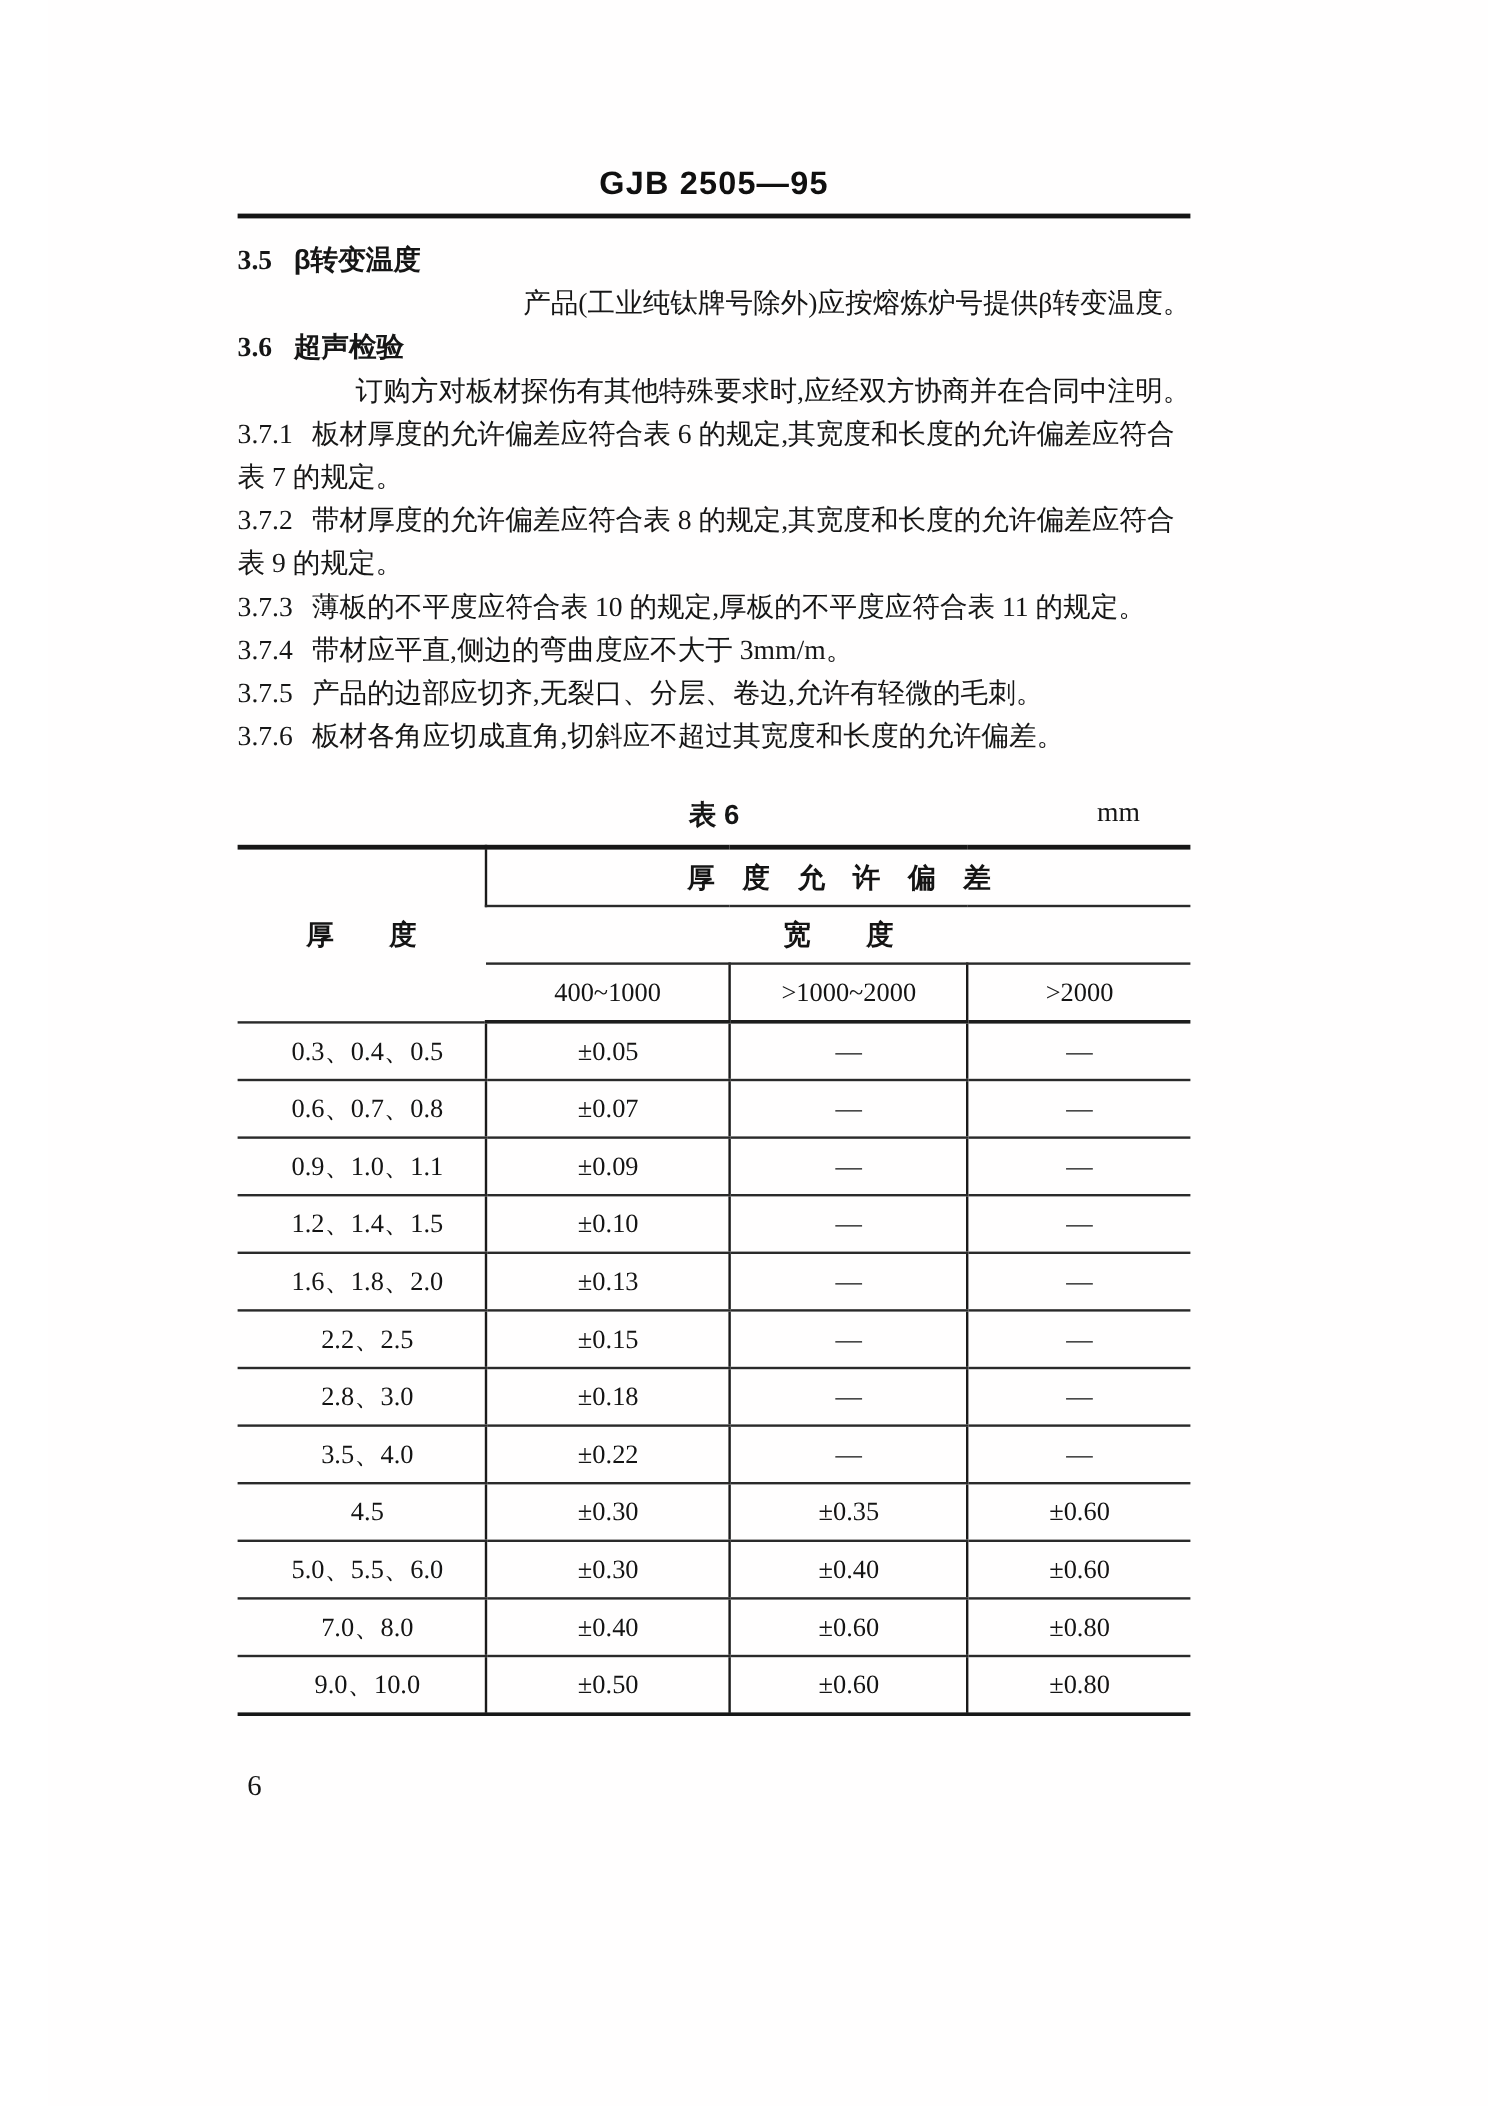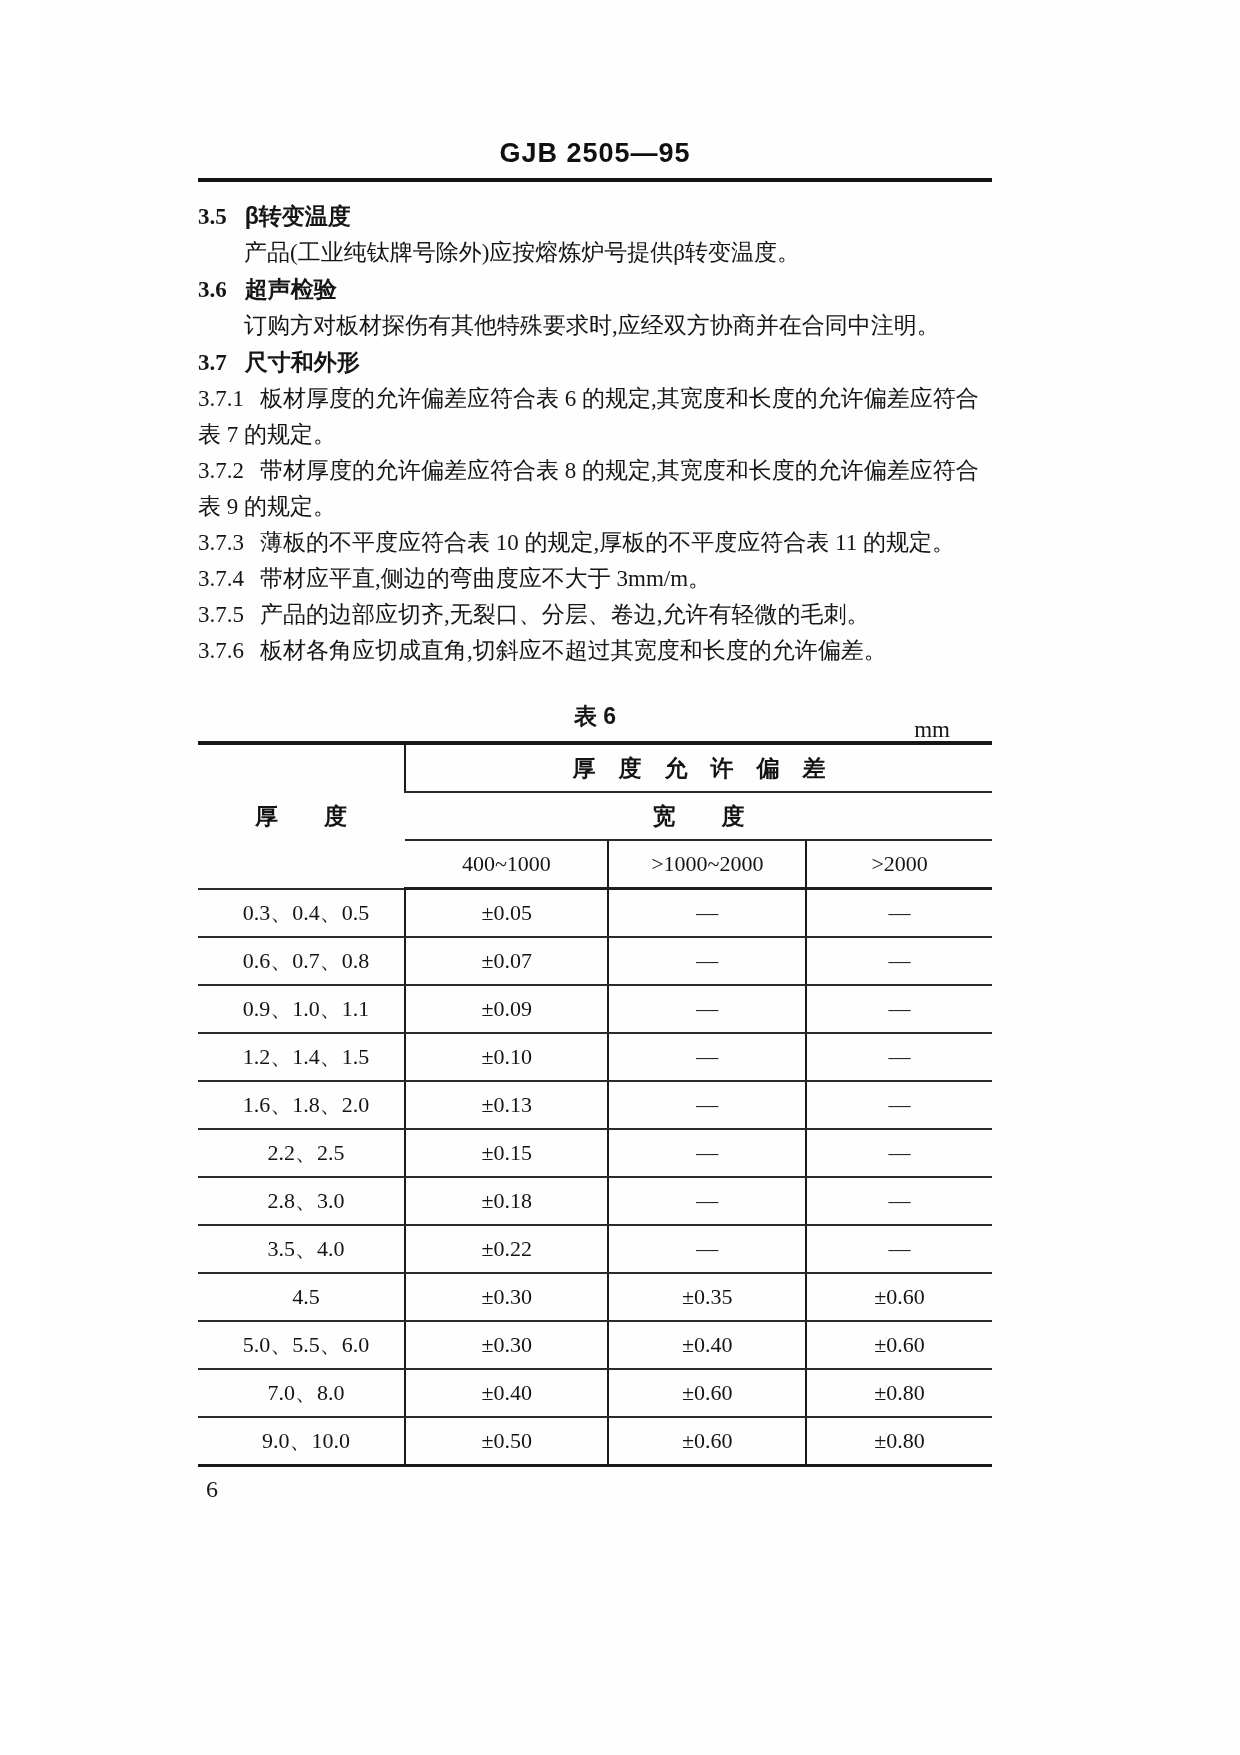--- a/index.html
+++ b/index.html
@@ -37,40 +37,40 @@
   .h2{
     font-family:"Liberation Sans","DejaVu Sans",sans-serif;
     font-weight:bold;
     font-size:23px;
   }
   .h2 .num{
     font-family:Liberation Serif, serif;
     font-weight:bold;
     margin-right:18px;
   }
-  .para{text-indent:2em;}
+  .para{text-indent:2em;text-align:right;}
   .clause .num{
     font-weight:normal;
     margin-right:16px;
   }
   
   .caption-row{
     position:relative;
     margin-top:32px;
     height:34px;
     font-size:23px;
   }
   .caption{
     position:absolute;left:0;right:0;
     text-align:center;
     font-family:"Liberation Sans","DejaVu Sans",sans-serif;
     font-weight:bold;
   }
   .unit{
-    position:absolute;right:42px;top:16px;
+    position:absolute;right:42px;top:0;
     font-size:23px;
   }
   
   table.t6{
     border-collapse:collapse;
     table-layout:fixed;
     width:794px;
     margin-top:6px;
     border-top:4px solid #171717;
     border-bottom:3px solid #171717;
@@ -123,21 +123,20 @@
     <div class="std-header">
       <div class="std-num">GJB 2505—95</div>
       <div class="std-rule"></div>
     </div>
 
     <div class="doc-body">
       <p class="h2"><span class="num">3.5</span><span>β转变温度</span></p>
       <p class="para">产品(工业纯钛牌号除外)应按熔炼炉号提供β转变温度。</p>
       <p class="h2"><span class="num">3.6</span><span>超声检验</span></p>
       <p class="para">订购方对板材探伤有其他特殊要求时,应经双方协商并在合同中注明。</p>
-      <p class="h2"><span class="num">3.7</span><span>尺寸和外形</span></p>
       <p class="clause"><span class="num">3.7.1</span><span>板材厚度的允许偏差应符合表 6 的规定,其宽度和长度的允许偏差应符合表 7 的规定。</span></p>
       <p class="clause"><span class="num">3.7.2</span><span>带材厚度的允许偏差应符合表 8 的规定,其宽度和长度的允许偏差应符合表 9 的规定。</span></p>
       <p class="clause"><span class="num">3.7.3</span><span>薄板的不平度应符合表 10 的规定,厚板的不平度应符合表 11 的规定。</span></p>
       <p class="clause"><span class="num">3.7.4</span><span>带材应平直,侧边的弯曲度应不大于 3mm/m。</span></p>
       <p class="clause"><span class="num">3.7.5</span><span>产品的边部应切齐,无裂口、分层、卷边,允许有轻微的毛刺。</span></p>
       <p class="clause"><span class="num">3.7.6</span><span>板材各角应切成直角,切斜应不超过其宽度和长度的允许偏差。</span></p>
     </div>
 
     <div class="caption-row">
       <span class="caption">表 6</span>

